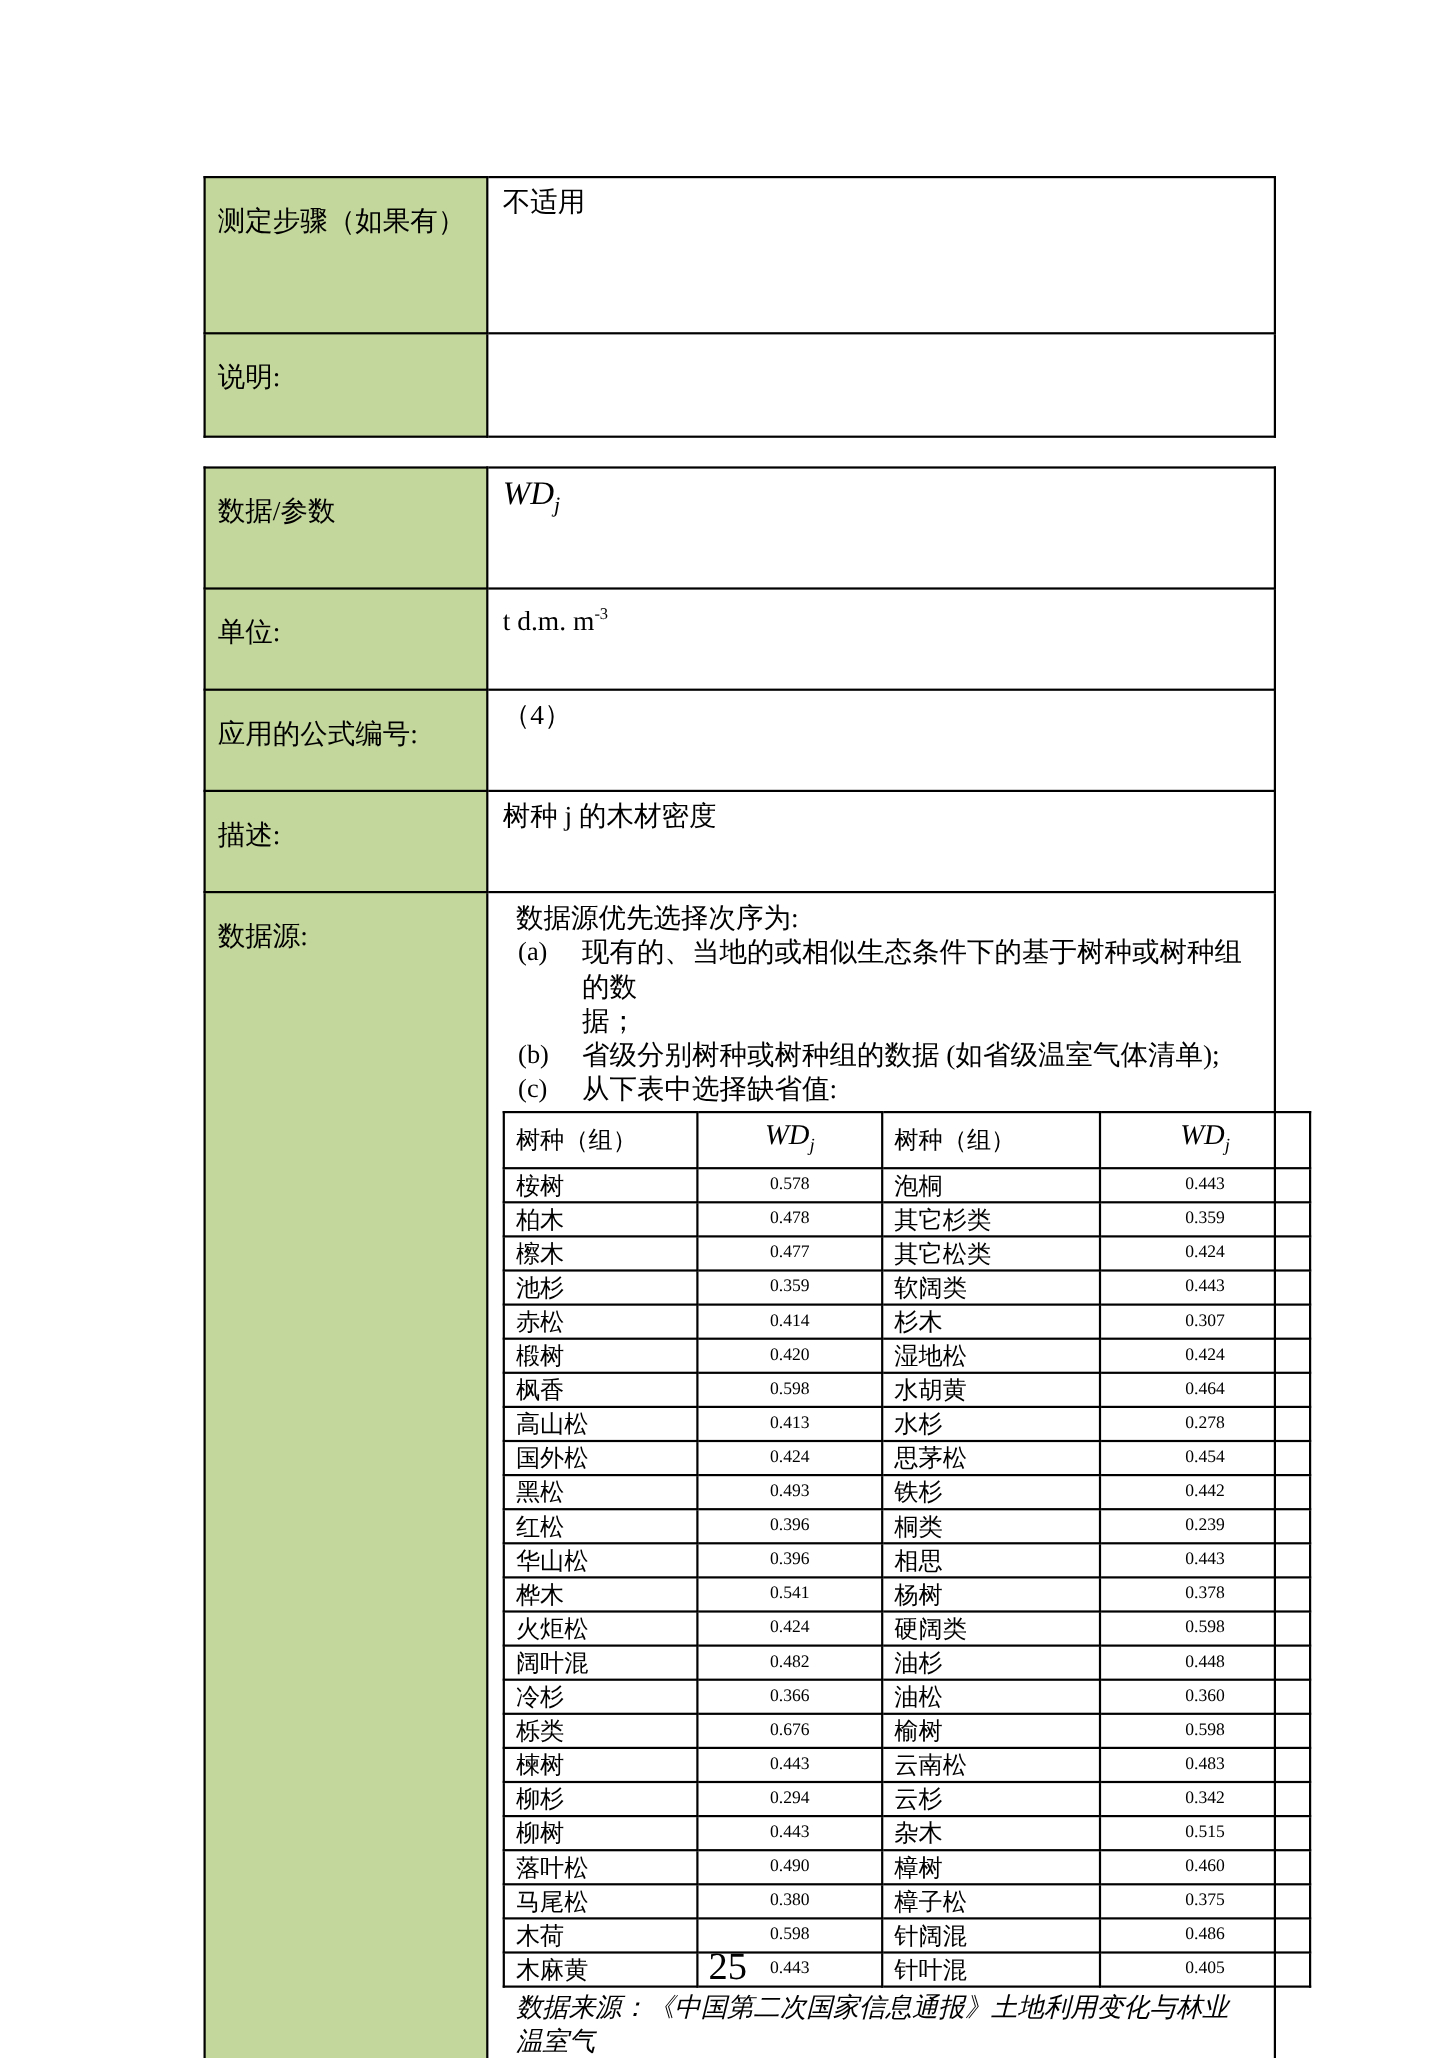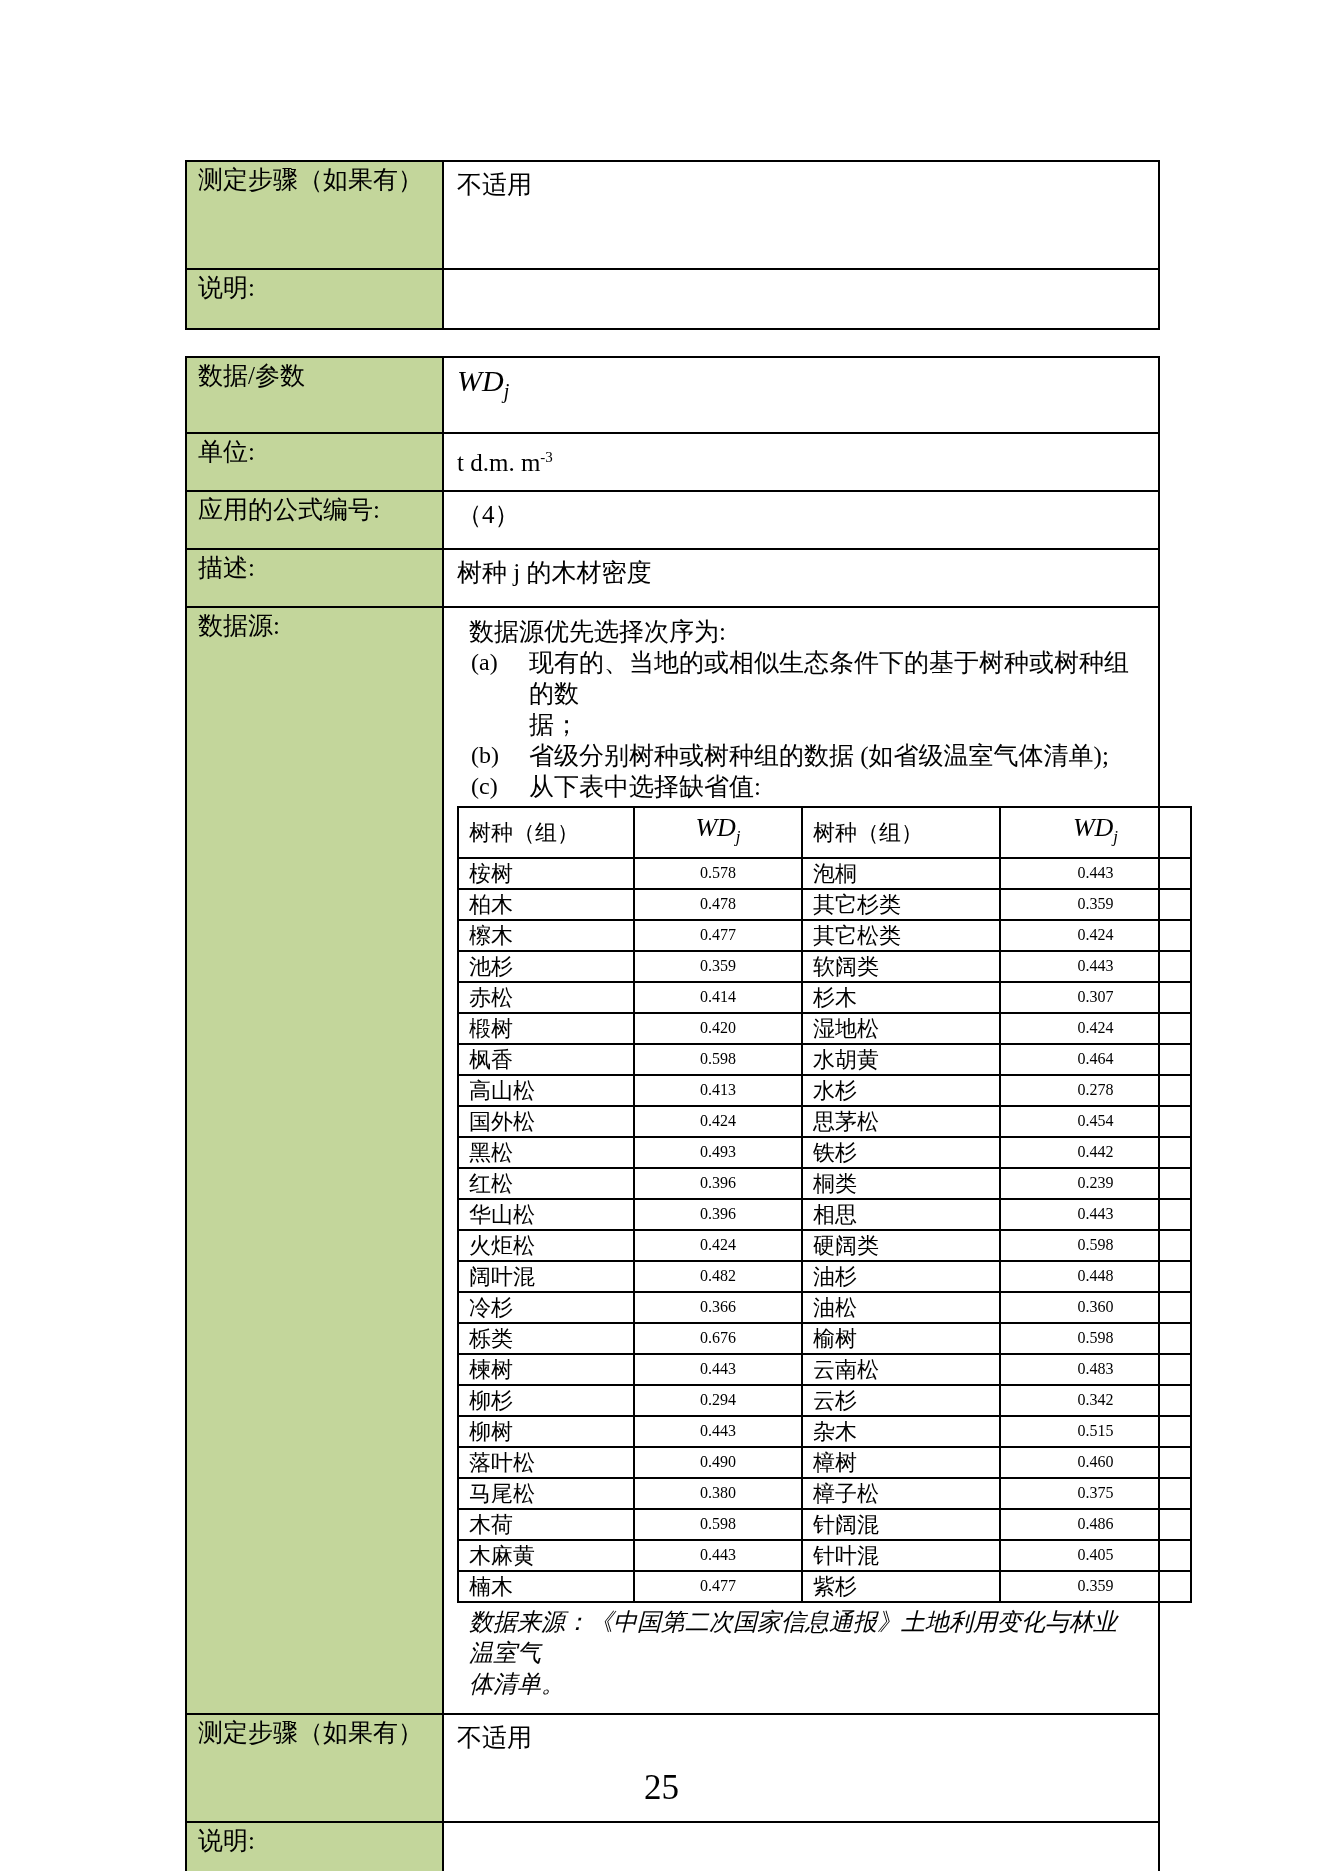--- a/index.html
+++ b/index.html
@@ -7,21 +7,21 @@
     position:relative; width:1323px; height:1871px; margin:0 auto;
     background:#ffffff; color:#000;
     font-family:"Liberation Serif","DejaVu Serif",serif;
   }
   .content { position:absolute; left:185px; top:160px; width:975px; }
 
   table.block { border-collapse:collapse; width:975px; table-layout:fixed; }
   table.block th, table.block td { border:2px solid #000; vertical-align:top; }
   table.block th {
     background:#c3d69b; width:233px; font-weight:normal; text-align:left;
-    font-size:25px; line-height:36px; padding:0 11px;
+    font-size:25px; line-height:36px; padding:22px 11px;
   }
   table.block td { font-size:25px; line-height:36px; padding:5px 13px; }
 
   .gap { height:26px; }
 
   .h-2line { height:96px; }
   .h-1line { height:48px; }
   .h-param { height:64px; }
   .h-std  { height:46px; }
 
@@ -209,20 +209,26 @@
     <td class="sp-val">0.239</td>
   </tr>
 
   <tr>
     <td class="sp-name">华山松</td>
     <td class="sp-val">0.396</td>
     <td class="sp-name">相思</td>
     <td class="sp-val">0.443</td>
   </tr>
 
+  <tr>
+    <td class="sp-name">桦木</td>
+    <td class="sp-val">0.541</td>
+    <td class="sp-name">杨树</td>
+    <td class="sp-val">0.378</td>
+  </tr>
 
   <tr>
     <td class="sp-name">火炬松</td>
     <td class="sp-val">0.424</td>
     <td class="sp-name">硬阔类</td>
     <td class="sp-val">0.598</td>
   </tr>
 
   <tr>
     <td class="sp-name">阔叶混</td>
@@ -287,26 +293,20 @@
     <td class="sp-val">0.486</td>
   </tr>
 
   <tr>
     <td class="sp-name">木麻黄</td>
     <td class="sp-val">0.443</td>
     <td class="sp-name">针叶混</td>
     <td class="sp-val">0.405</td>
   </tr>
 
-  <tr>
-    <td class="sp-name">楠木</td>
-    <td class="sp-val">0.477</td>
-    <td class="sp-name">紫杉</td>
-    <td class="sp-val">0.359</td>
-  </tr>
 </tbody>
           </table>
 
           <div class="src-note">数据来源：《中国第二次国家信息通报》土地利用变化与林业温室气
 体清单。</div>
         </td>
       </tr>
       <tr>
         <th class="h-2line">测定步骤（如果有）</th>
         <td class="h-2line">不适用</td>

